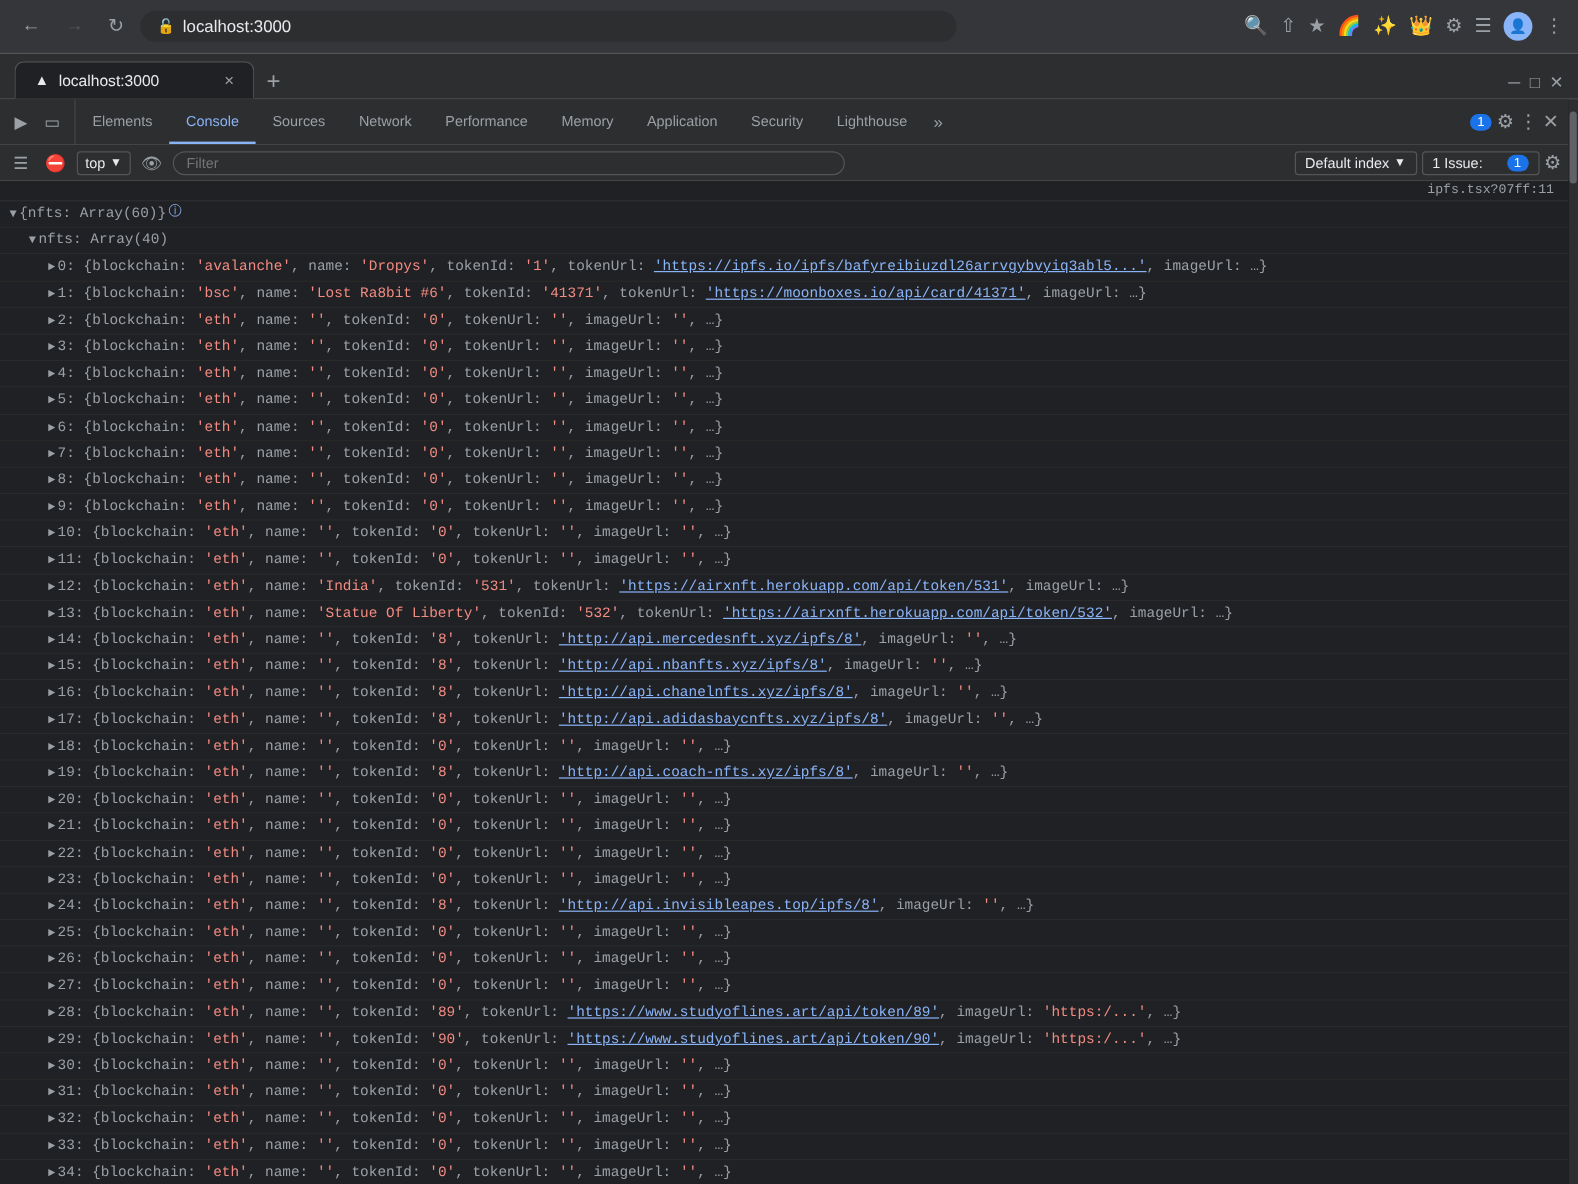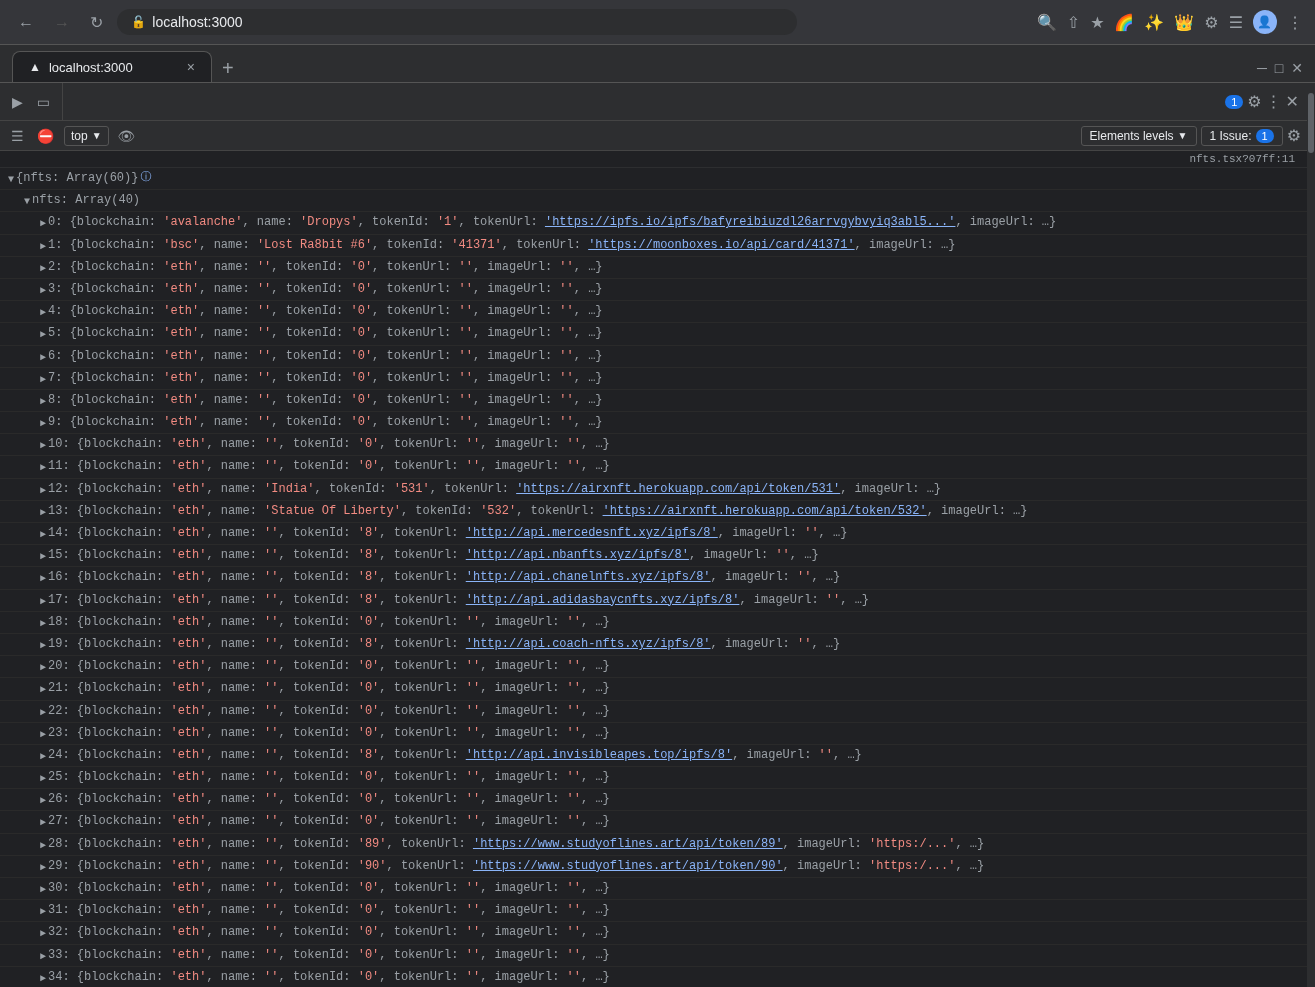--- a/index.html
+++ b/index.html
@@ -52,54 +52,67 @@
 
   <div style="flex:1;background:#202124;display:flex;flex-direction:column;">
 
     <div style="background:#2d2e30;border-bottom:1px solid #444;display:flex;align-items:center;height:38px;flex-shrink:0;">
 
       <div style="display:flex;align-items:center;padding:0 6px;gap:2px;border-right:1px solid #444;height:100%;">
         <span style="color:#9aa0a6;font-size:14px;cursor:pointer;padding:4px 6px;border-radius:3px;">▶</span>
         <span style="color:#9aa0a6;font-size:14px;cursor:pointer;padding:4px 6px;border-radius:3px;">▭</span>
       </div>
 
+      <div style="display:flex;align-items:stretch;height:100%;overflow:hidden;">
+        <div style="padding:0 14px;display:flex;align-items:center;color:#9aa0a6;cursor:pointer;font-size:12px;border-bottom:2px solid transparent;white-space:nowrap;">Elements</div>
+        <div style="padding:0 14px;display:flex;align-items:center;color:#8ab4f8;cursor:pointer;font-size:12px;border-bottom:2px solid #8ab4f8;white-space:nowrap;">Console</div>
+        <div style="padding:0 14px;display:flex;align-items:center;color:#9aa0a6;cursor:pointer;font-size:12px;border-bottom:2px solid transparent;white-space:nowrap;">Sources</div>
+        <div style="padding:0 14px;display:flex;align-items:center;color:#9aa0a6;cursor:pointer;font-size:12px;border-bottom:2px solid transparent;white-space:nowrap;">Network</div>
+        <div style="padding:0 14px;display:flex;align-items:center;color:#9aa0a6;cursor:pointer;font-size:12px;border-bottom:2px solid transparent;white-space:nowrap;">Performance</div>
+        <div style="padding:0 14px;display:flex;align-items:center;color:#9aa0a6;cursor:pointer;font-size:12px;border-bottom:2px solid transparent;white-space:nowrap;">Memory</div>
+        <div style="padding:0 14px;display:flex;align-items:center;color:#9aa0a6;cursor:pointer;font-size:12px;border-bottom:2px solid transparent;white-space:nowrap;">Application</div>
+        <div style="padding:0 14px;display:flex;align-items:center;color:#9aa0a6;cursor:pointer;font-size:12px;border-bottom:2px solid transparent;white-space:nowrap;">Security</div>
+        <div style="padding:0 14px;display:flex;align-items:center;color:#9aa0a6;cursor:pointer;font-size:12px;border-bottom:2px solid transparent;white-space:nowrap;">Lighthouse</div>
+        <div style="padding:0 8px;display:flex;align-items:center;color:#9aa0a6;cursor:pointer;font-size:14px;">»</div>
+      </div>
 
       <div style="display:flex;align-items:center;gap:4px;padding:0 8px;margin-left:auto;">
         <div style="display:flex;align-items:center;gap:4px;cursor:pointer;">
           <span style="background:#1a73e8;color:#fff;border-radius:10px;padding:1px 6px;font-size:11px;">1</span>
         </div>
         <span style="color:#9aa0a6;font-size:16px;cursor:pointer;">⚙</span>
         <span style="color:#9aa0a6;font-size:16px;cursor:pointer;">⋮</span>
         <span style="color:#9aa0a6;font-size:16px;cursor:pointer;">✕</span>
       </div>
     </div>
 
     <div style="background:#2d2e30;border-bottom:1px solid #444;display:flex;align-items:center;height:30px;padding:0 6px;gap:4px;flex-shrink:0;">
       <button style="background:none;border:none;color:#9aa0a6;font-size:14px;cursor:pointer;padding:2px 5px;">☰</button>
       <button style="background:none;border:none;color:#9aa0a6;font-size:14px;cursor:pointer;padding:2px 5px;">⛔</button>
       <div style="background:#2d2e30;border:1px solid #555;border-radius:3px;color:#e8eaed;font-size:12px;padding:2px 6px;cursor:pointer;display:flex;align-items:center;gap:4px;">
         <span>top</span>
         <span style="font-size:10px;">▼</span>
       </div>
       <button style="background:none;border:none;color:#9aa0a6;font-size:14px;cursor:pointer;padding:2px 5px;">👁</button>
+      <input type="text" style="background: rgb(45, 46, 48); border: 1px solid rgb(85, 85, 85); border-radius: 14px; padding: 2px 10px; color: rgb(232, 234, 237); font-size: 12px; flex: 1 1 0%; max-width: 560px; outline: none;" placeholder="Filter">
       <div style="background:#2d2e30;border:1px solid #555;border-radius:3px;color:#e8eaed;font-size:12px;padding:2px 8px;cursor:pointer;margin-left:auto;display:flex;align-items:center;gap:4px;">
-        <span>Elements levels</span>
+        <span>Default index</span>
         <span style="font-size:10px;">▼</span>
       </div>
-      <div style="display:flex;align-items:center;gap:4px;font-size:12px;color:#e8eaed;padding:2px 8px;border:1px solid #555;border-radius:3px;cursor:pointer;">
+      <div style="display:flex;align-items:center;gap:20px;font-size:12px;color:#e8eaed;padding:2px 8px;border:1px solid #555;border-radius:3px;cursor:pointer;">
         <span>1 Issue:</span>
         <span style="background:#1a73e8;color:#fff;border-radius:10px;padding:1px 6px;font-size:11px;">1</span>
       </div>
       <span style="color:#9aa0a6;font-size:16px;cursor:pointer;">⚙</span>
     </div>
 
     <div style="flex:1;overflow-y:auto;background:#202124;font-family:'Consolas','Courier New',monospace;font-size:12px;color:#e8eaed;" id="console-output">
 
       <div style="text-align:right;color:#9aa0a6;padding:2px 12px;font-size:11px;border-bottom:1px solid #2d2e30;">
-        <a href="#" style="color:#9aa0a6;text-decoration:none;">nfts.tsx?07ff:11</a>
+        <a href="#" style="color:#9aa0a6;text-decoration:none;">ipfs.tsx?07ff:11</a>
       </div>
 
       <div style="padding:1px 0 1px 8px;line-height:1.6;display:flex;align-items:flex-start;border-bottom:1px solid #2a2a2a;">
         <span style="color:#9aa0a6;margin-right:2px;cursor:pointer;font-size:10px;user-select:none;margin-top:3px;">▼</span>
         <span style="color:#9aa0a6;">{nfts: Array(60)} </span>
         <span style="color:#8ab4f8;font-size:11px;margin-left:2px;">ⓘ</span>
       </div>
 
       <div style="padding:1px 0 1px 24px;line-height:1.6;display:flex;align-items:flex-start;border-bottom:1px solid #2a2a2a;">
         <span style="color:#9aa0a6;margin-right:2px;cursor:pointer;font-size:10px;user-select:none;margin-top:3px;">▼</span>

